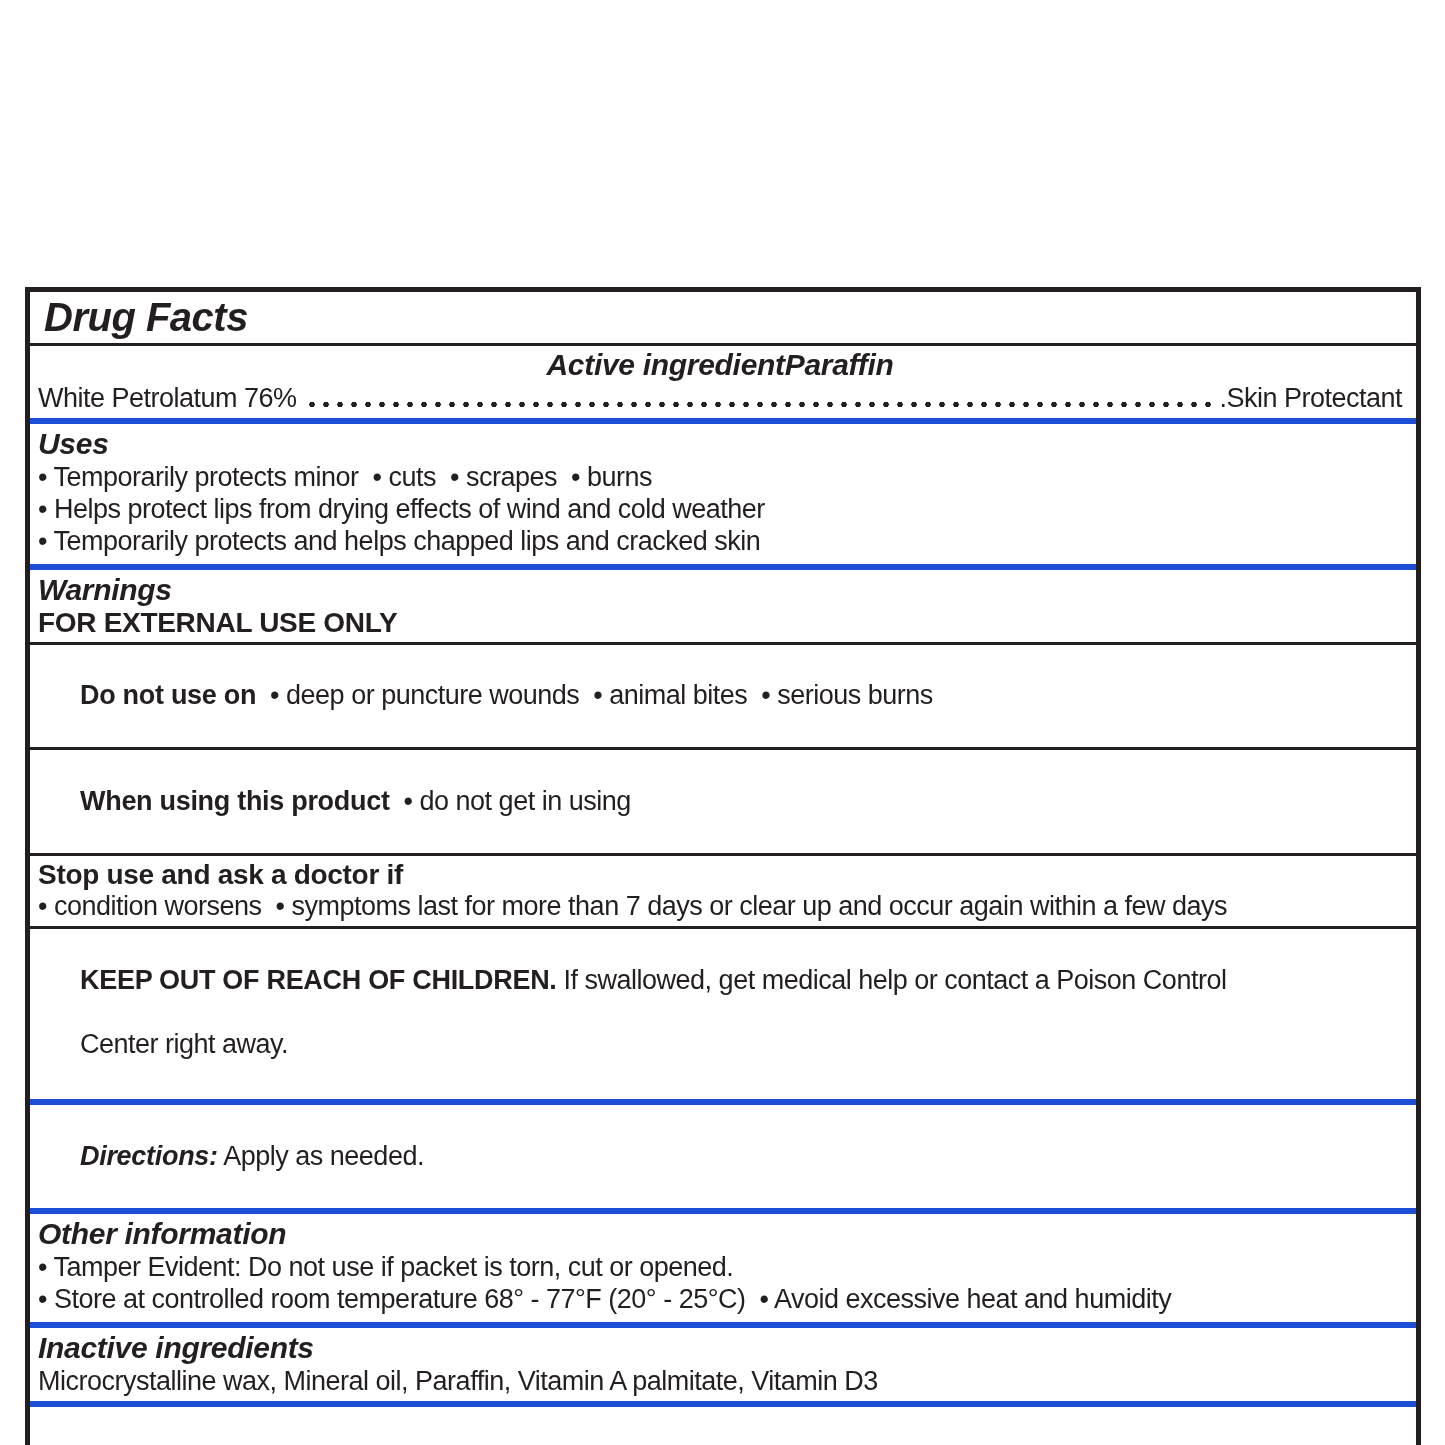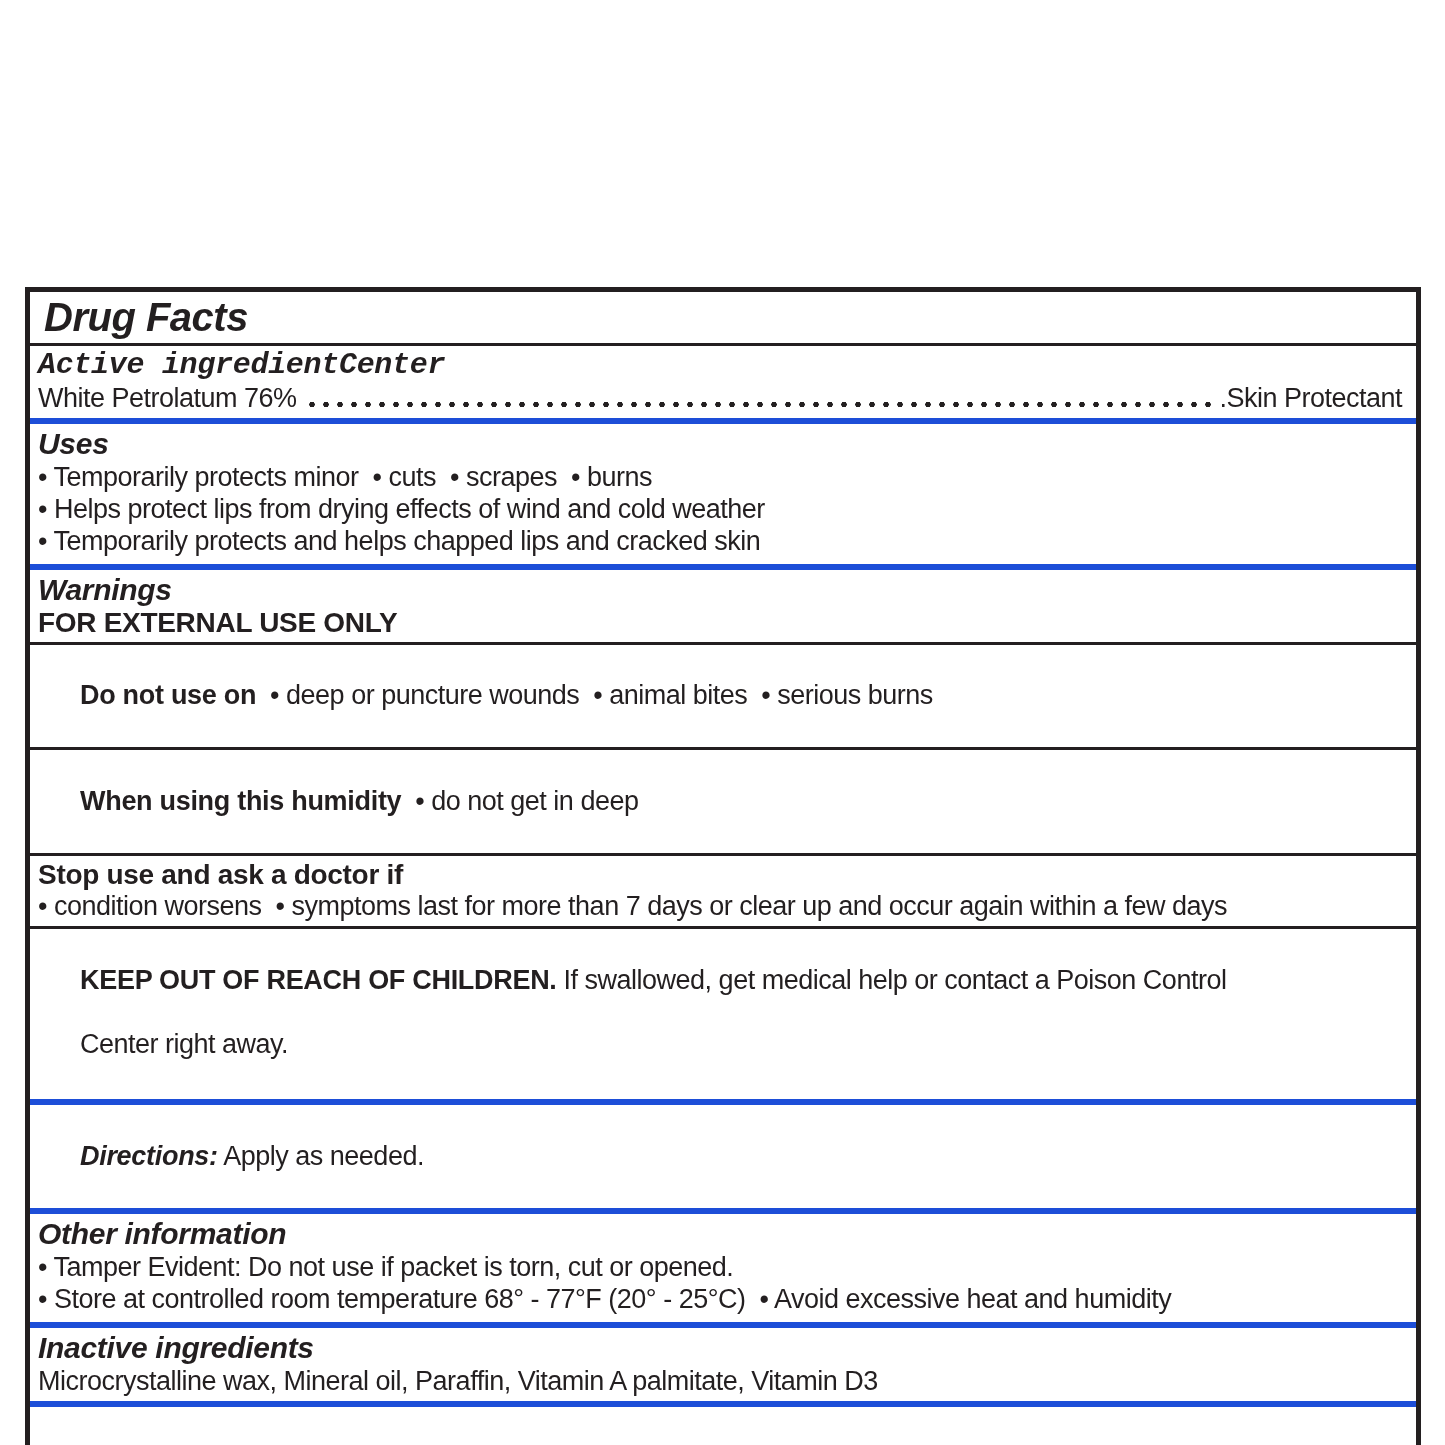--- a/index.html
+++ b/index.html
@@ -47,21 +47,21 @@
   }
   .body {
     font-size: 27px;
     line-height: 32px;
     letter-spacing: -0.5px;
     white-space: pre-wrap;
   }
   .inline-bold { font-weight: 700; letter-spacing: -0.3px; }
   .inline-bold-italic { font-weight: 700; font-style: italic; letter-spacing: -0.3px; }
 
-  .split { display: flex; justify-content: flex-start; align-items: baseline; font-family: Liberation Mono, monospace; }
+  .split { display: flex; justify-content: center; align-items: baseline; }
   .ai-line { display: flex; align-items: flex-start; }
   .leader {
     flex: 1 1 auto;
     align-self: flex-end;
     height: 7px;
     margin: 0 5px 6px 8px;
     background-image: radial-gradient(circle, #231f20 2.5px, rgba(0,0,0,0) 3px);
     background-size: 14px 7px;
     background-position: left center;
     background-repeat: repeat-x;
@@ -74,21 +74,21 @@
 
 <div class="sheet">
 
   <div class="row">
     <div class="title">Drug Facts</div>
   </div>
 
   <div class="row sep-thin tight-top">
     <div class="split">
       <span class="h2">Active ingredient</span>
-      <span class="h2">Center</span>
+      <span class="h2">Paraffin</span>
     </div>
     <div class="ai-line body">
       <span>White Petrolatum 76%</span>
       <span class="leader"></span>
       <span>.Skin Protectant</span>
     </div>
   </div>
 
   <div class="row sep-thick gap-bottom">
     <div class="h2">Uses</div>
@@ -103,21 +103,21 @@
   </div>
 
   <div class="row sep-thin tight-top">
     <div class="body">
       <span class="inline-bold">Do not use on</span><span>  • deep or puncture wounds  • animal bites  • serious burns</span>
     </div>
   </div>
 
   <div class="row sep-thin">
     <div class="body">
-      <span class="inline-bold">When using this humidity</span><span>  • do not get in deep</span>
+      <span class="inline-bold">When using this product</span><span>  • do not get in using</span>
     </div>
   </div>
 
   <div class="row sep-thin">
     <div class="subhead">Stop use and ask a doctor if</div>
     <div class="body">• condition worsens  • symptoms last for more than 7 days or clear up and occur again within a few days</div>
   </div>
 
   <div class="row sep-thin gap-bottom">
     <div class="body">

